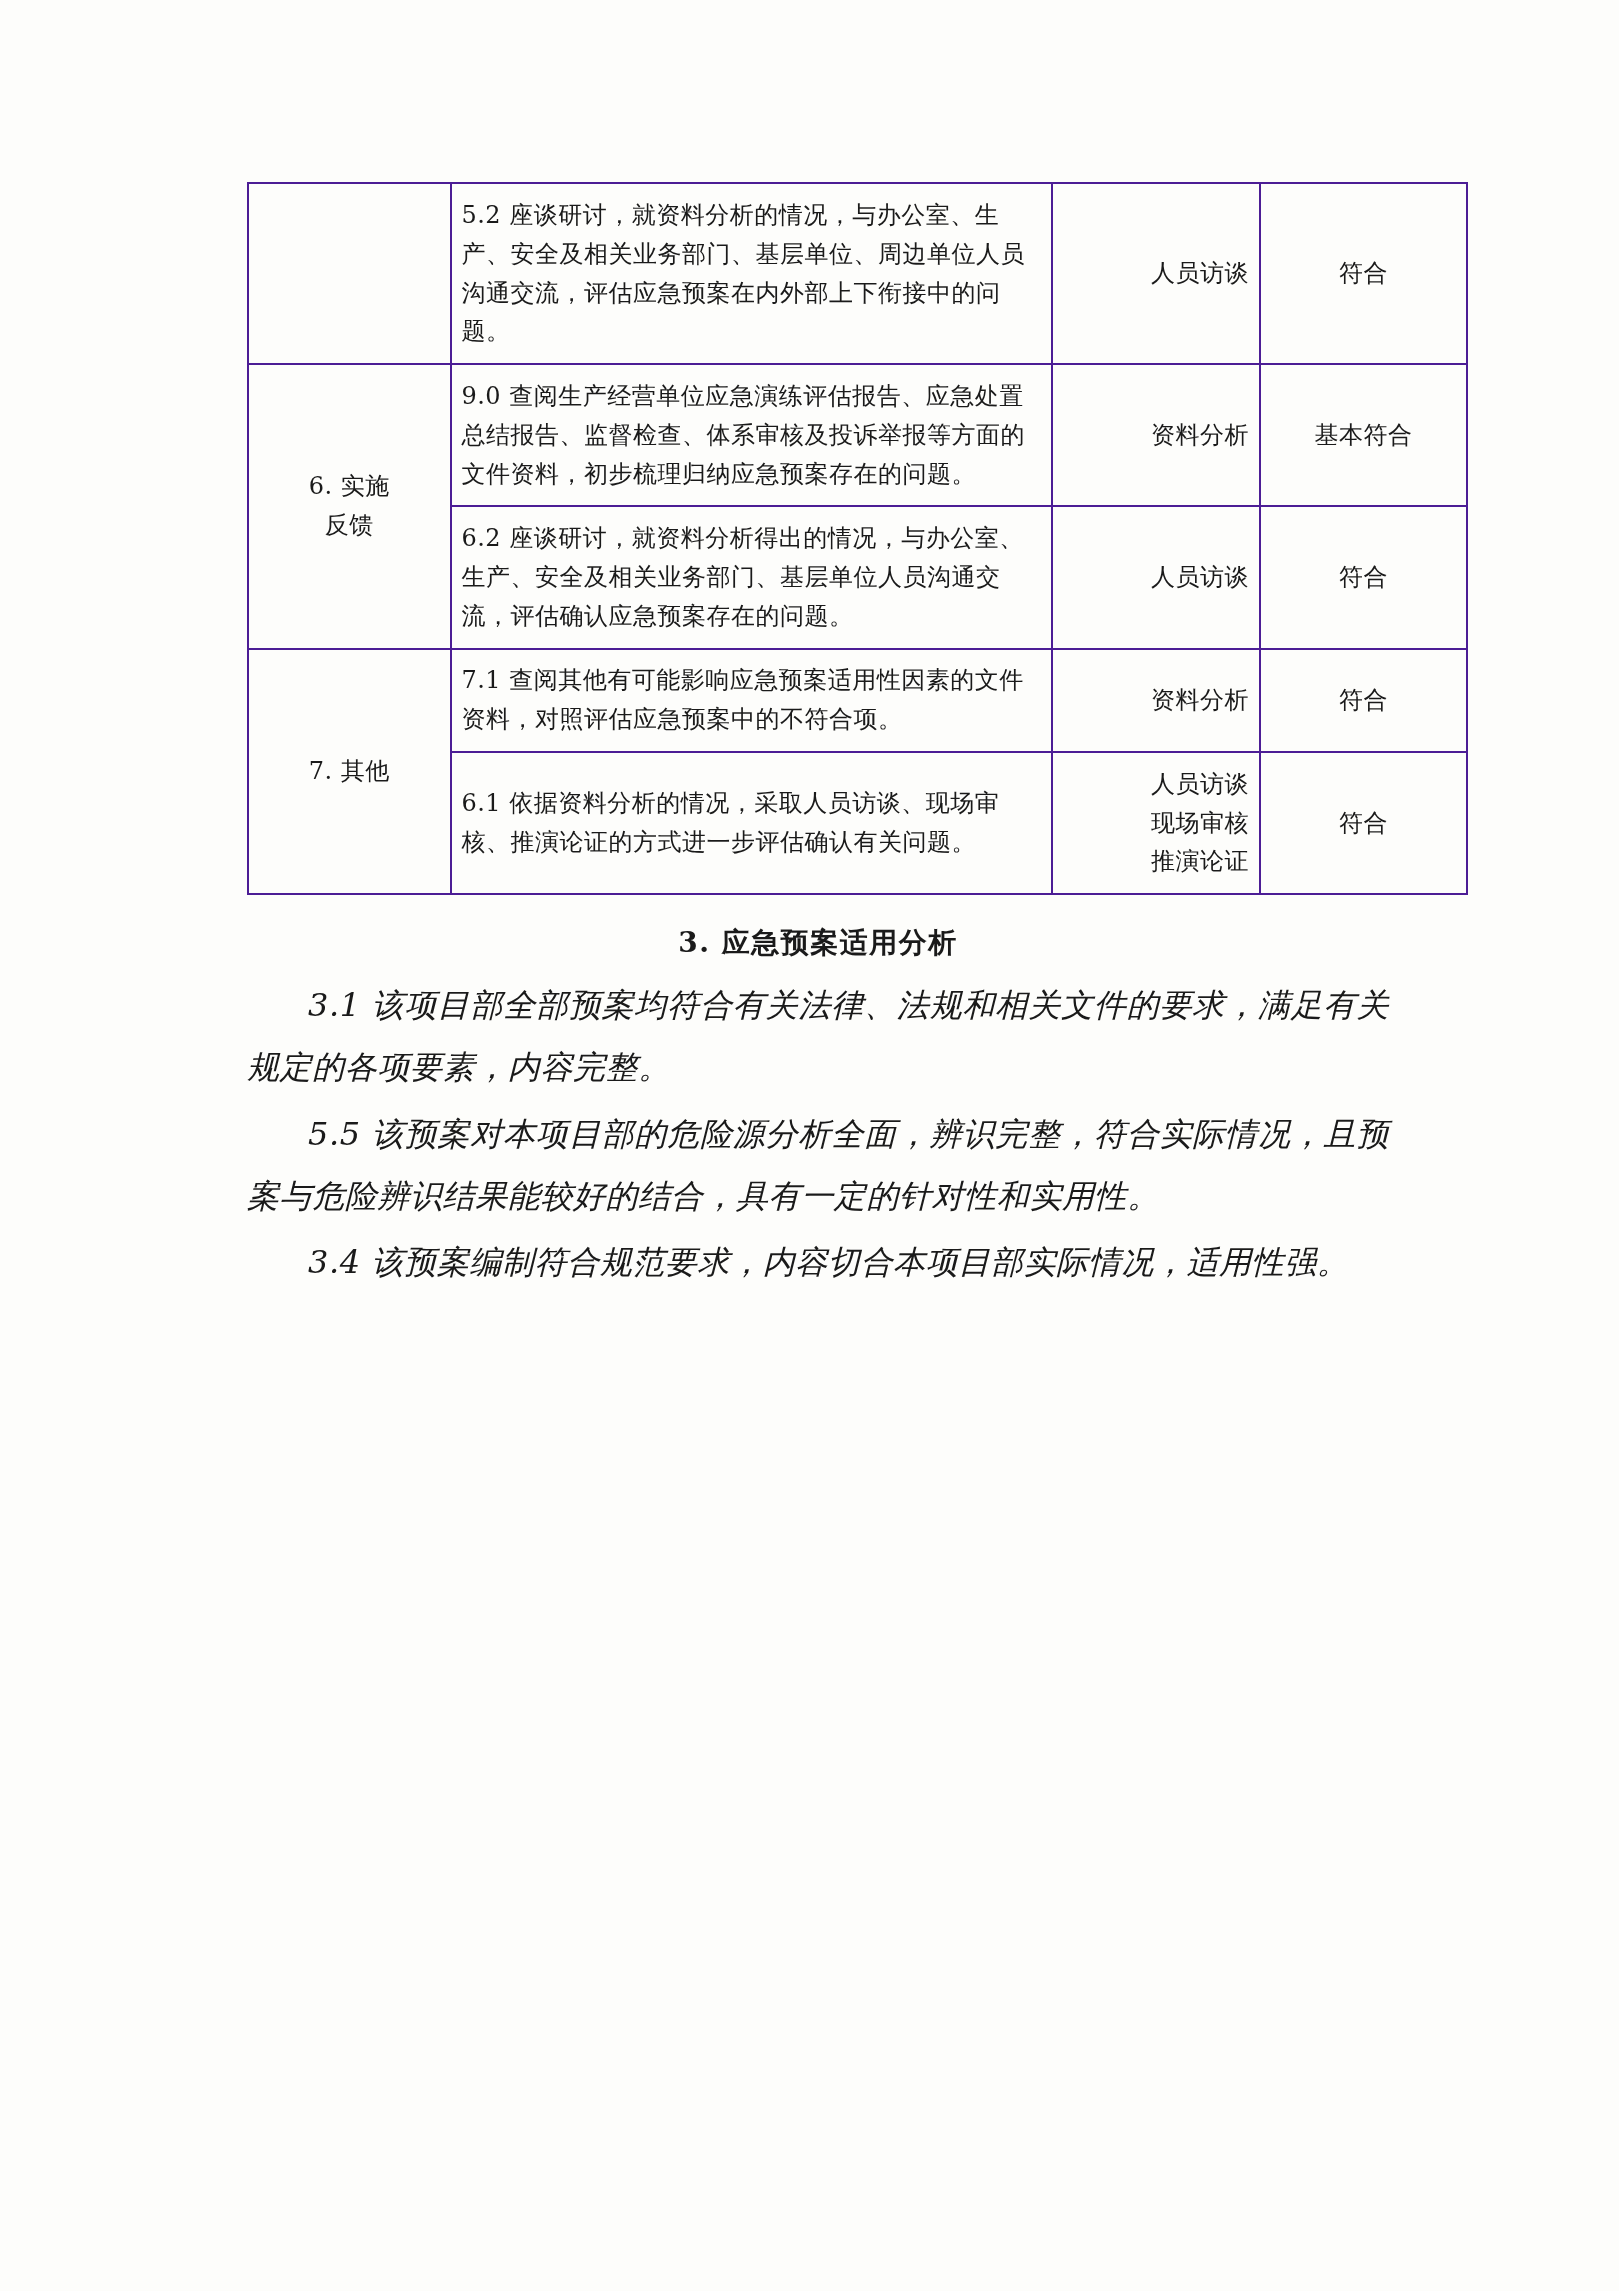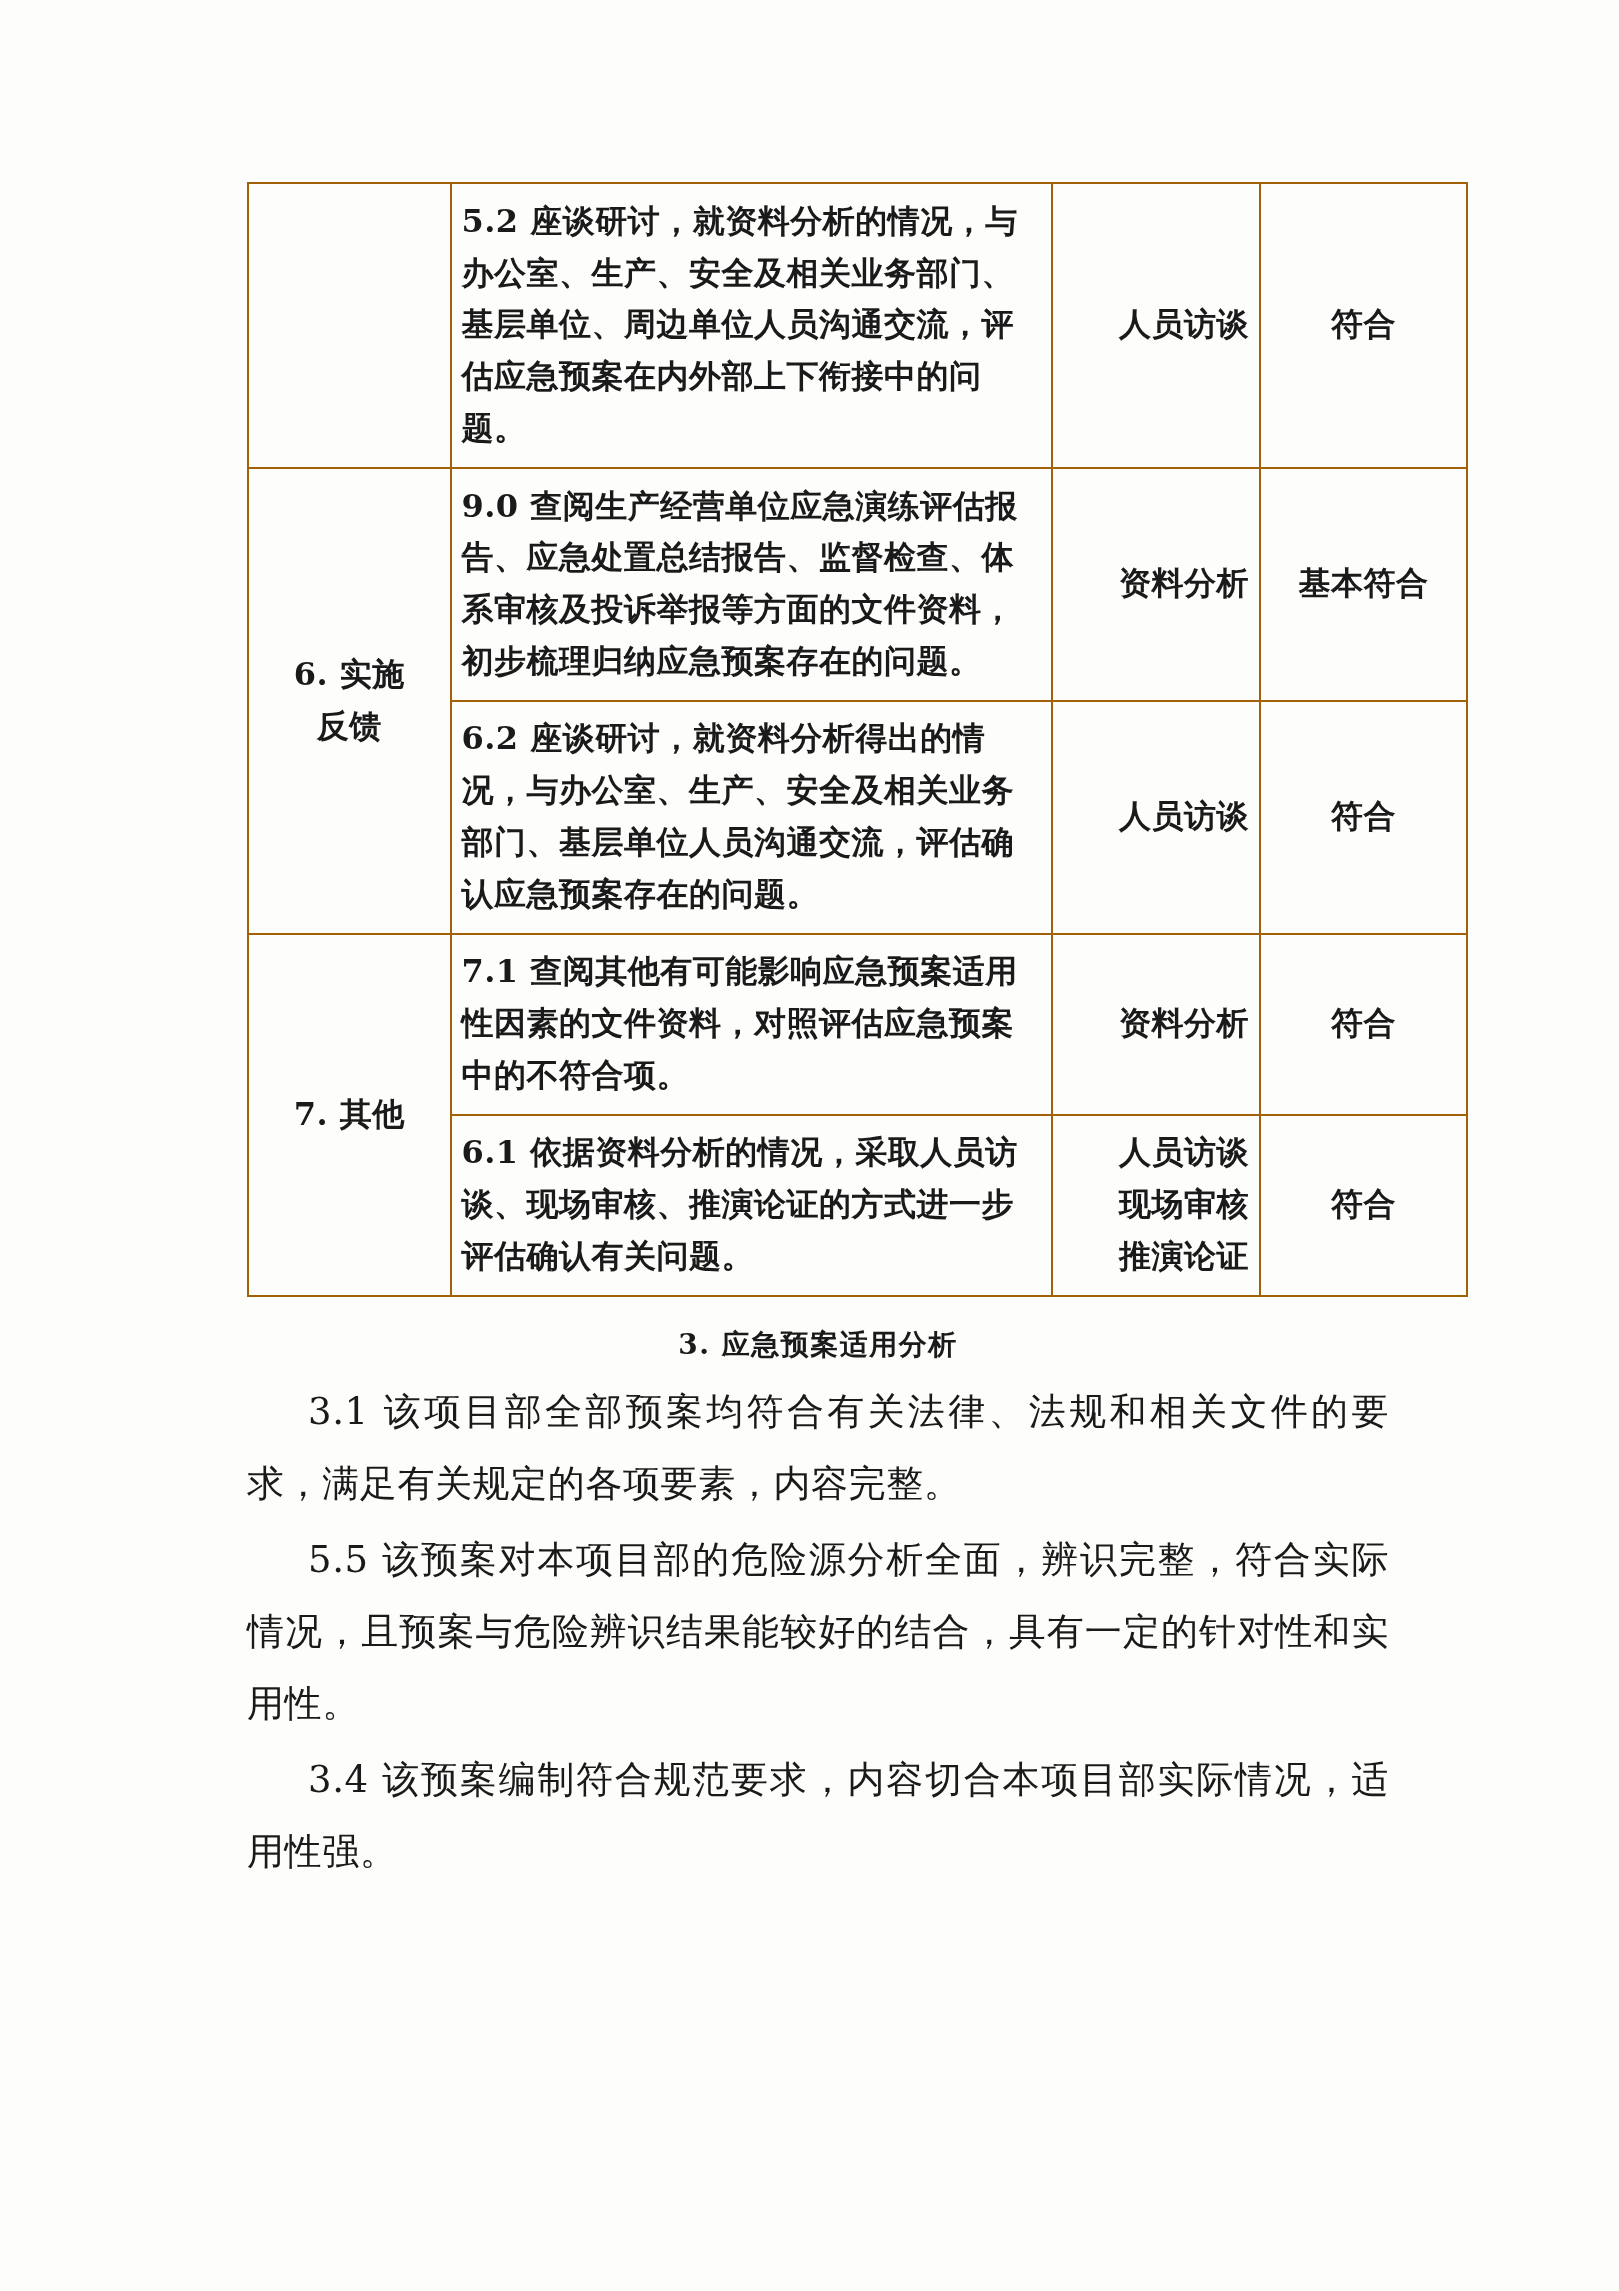--- a/index.html
+++ b/index.html
@@ -29,27 +29,26 @@
     width: 1142px;
   }
 
   
   table.assess-table {
     border-collapse: collapse;
     width: 1142px;
     table-layout: fixed;
   }
   table.assess-table td {
-    border: 2px solid #a16207;
+    border: 2px solid #4c1d95;
     vertical-align: middle;
     padding: 11.8px 9.8px;
-    font-size: 32px;
+    font-size: 24px;
     line-height: 1.62;
     letter-spacing: 0.5px;
-    font-weight: bold;
   }
   td.col-cat {
     width: 181px;
     text-align: center;
     font-size: 24.5px;
   }
   td.col-desc {
     width: 580px;
     text-align: left;
     padding-left: 17.6px;
@@ -67,26 +66,27 @@
 
   
   .section-title {
     font-size: 28px;
     font-weight: bold;
     margin: 29px 0 11.8px 0;
     letter-spacing: 1.5px;
     text-align: center;
   }
   p.body-par {
-    font-size: 37px;
+    font-size: 32px;
     line-height: 1.95;
     margin: 0 0 3.9px 0;
     text-indent: 61px;
     letter-spacing: 0.6px;
     text-align: justify;
+    font-style: italic;
   }
 </style>
 </head>
 <body>
 
 <div class="page">
   <div class="content">
 
     <table class="assess-table">
       <tbody>

